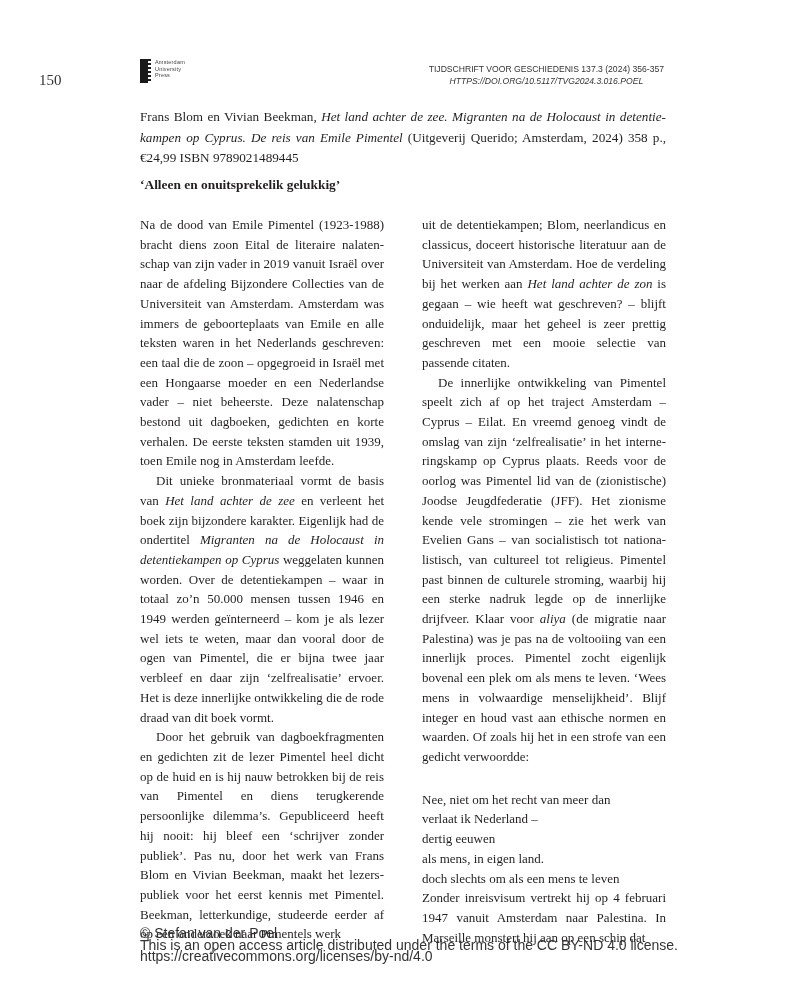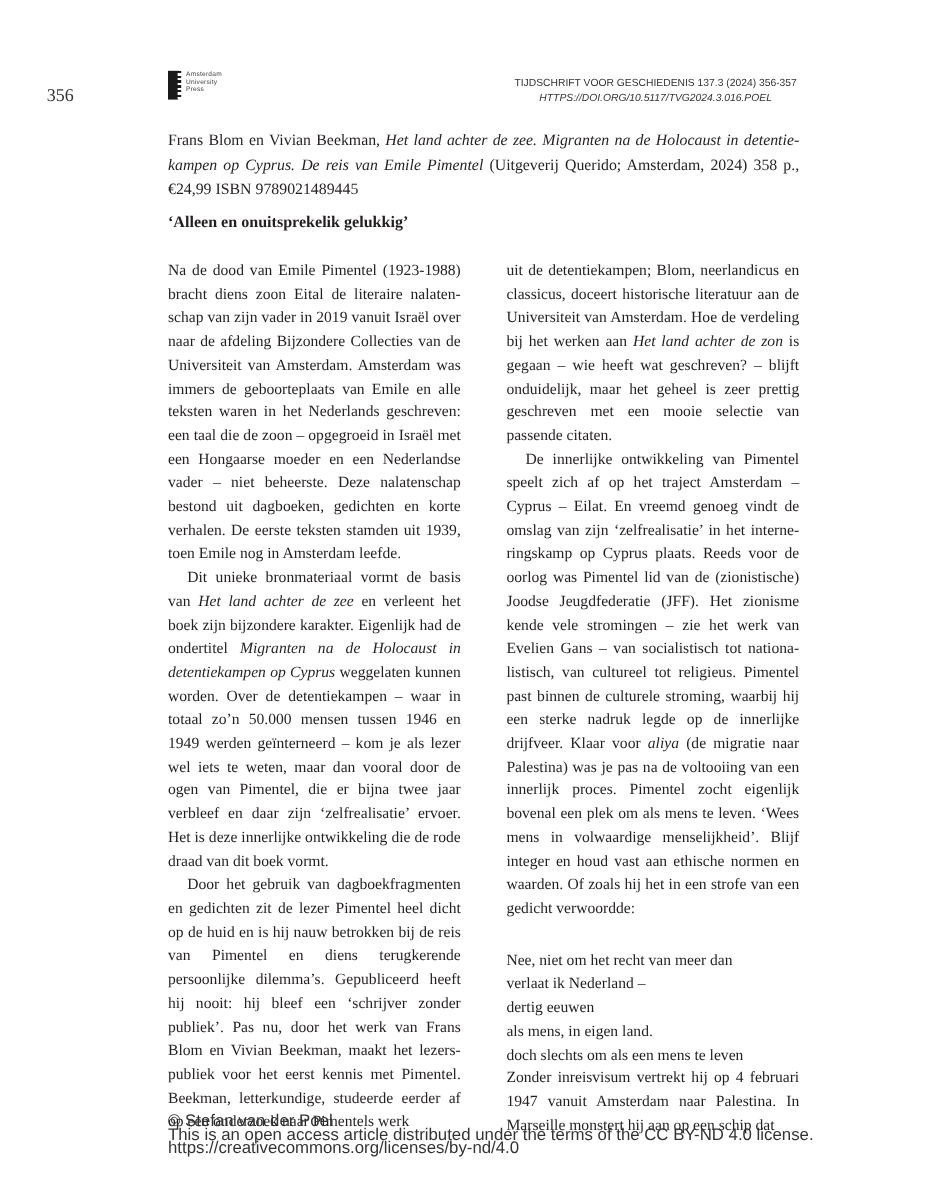--- a/index.html
+++ b/index.html
@@ -26,21 +26,21 @@
   .col-right { left: 422px; }
   .col p { margin: 0; }
   .col p.indent { text-indent: 16px; }
   .poem { margin: 23px 0 21px 15px !important; font-size: 11.3px; line-height: 18.2px; text-align: left; }
 
   .footer { position: absolute; left: 140px; top: 928px; font-size: 14px; line-height: 11.5px; color: #333; }
 </style>
 </head>
 <body>
 
-<div class="page-number serif">356</div>
+<div class="page-number serif">150</div>
 
 <div class="logo sans">
   <div class="logo-mark"></div>
   <div class="logo-text">
     <div>Amsterdam</div>
     <div>University</div>
     <div>Press</div>
   </div>
 </div>
 

